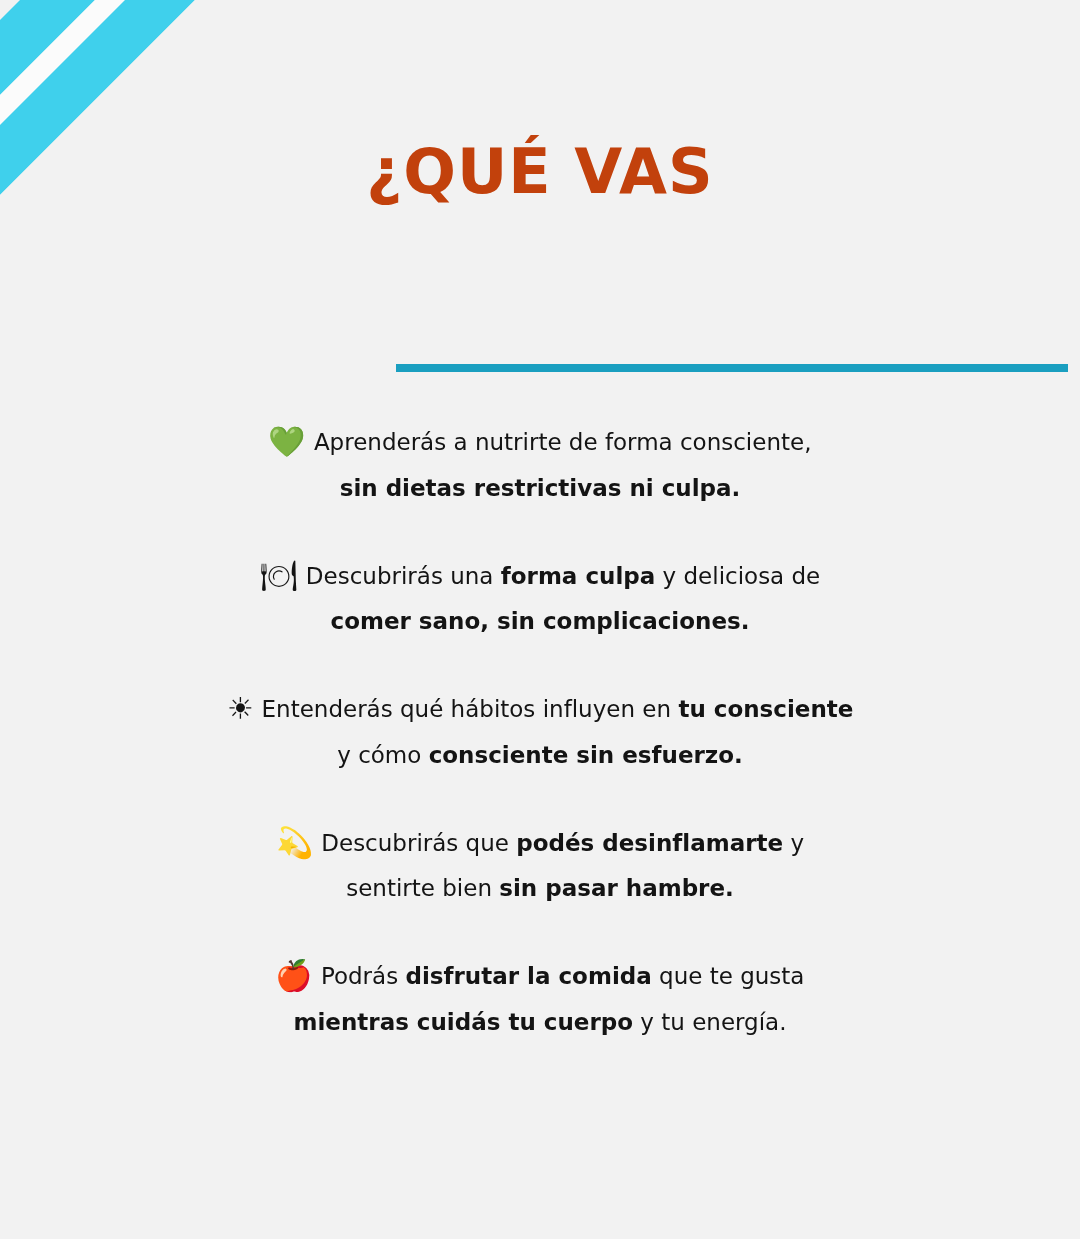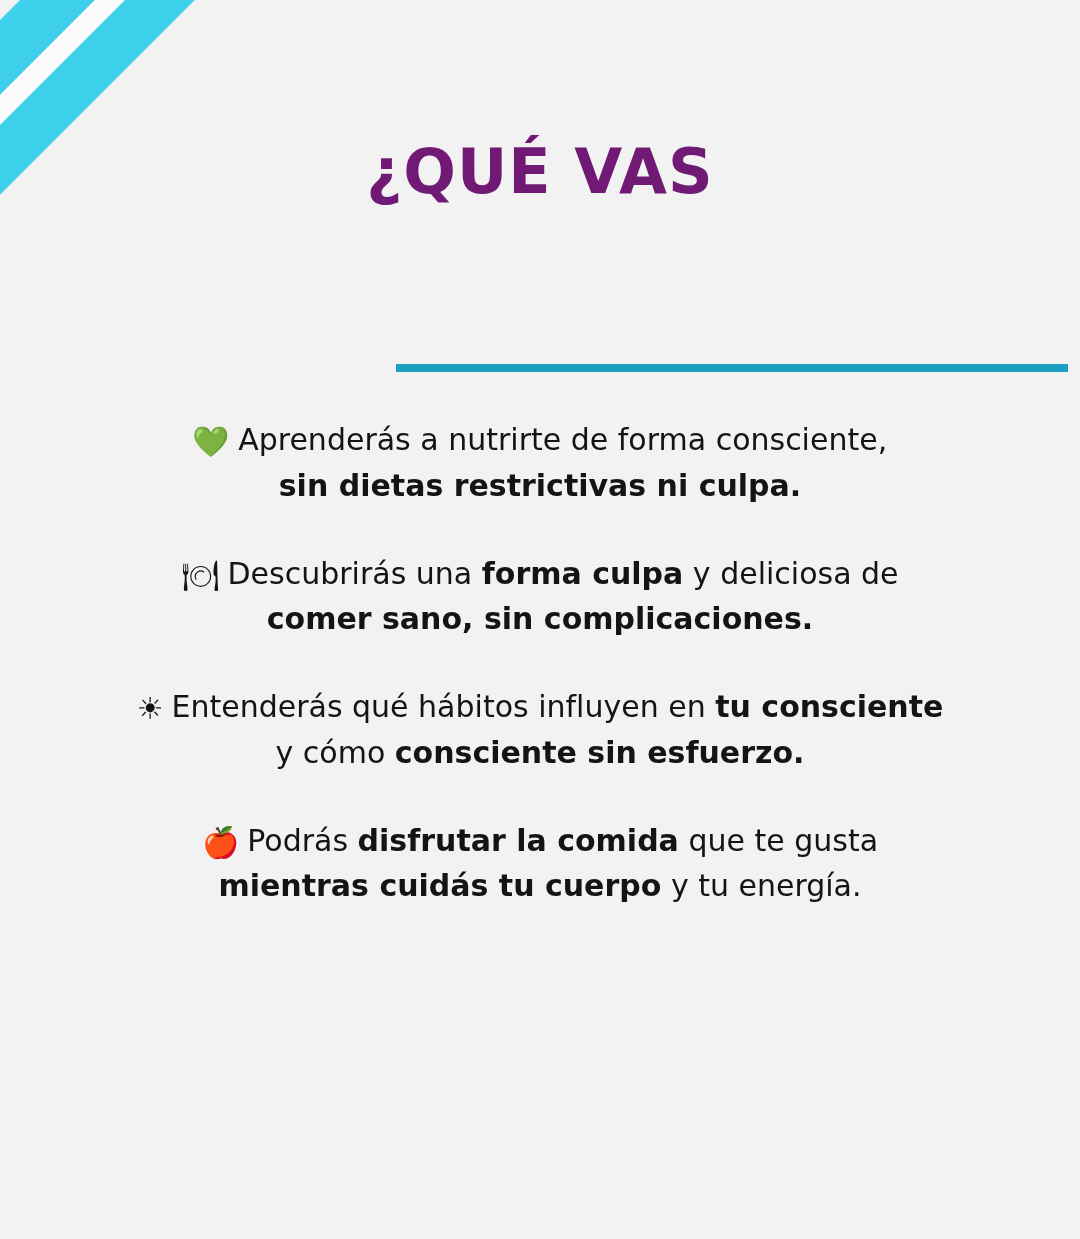--- a/index.html
+++ b/index.html
@@ -36,21 +36,21 @@
     left: 0;
     width: 1080px;
     text-align: center;
   }
   .title-line {
     font-family: "DejaVu Sans", sans-serif;
     font-weight: bold;
     font-size: 62px;
     letter-spacing: 1px;
     line-height: 1.28;
-    color: #701a75;
+    color: #c2410c;
     text-transform: uppercase;
     text-align: center;
   }
 
   
   .divider {
     position: absolute;
     top: 364px;
     left: 396px;
     width: 672px;
@@ -75,21 +75,21 @@
     line-height: 1.42;
   }
   .list-item .emoji {
     font-family: "DejaVu Sans", sans-serif;
     font-size: 30px;
     margin-right: 8px;
     vertical-align: -2px;
   }
   .list-item .txt {
     font-family: "DejaVu Sans", sans-serif;
-    font-size: 30px;
+    font-size: 23px;
     font-weight: normal;
   }
   .list-item .txt b {
     font-weight: bold;
     margin-top: 44px;
   }
 </style>
 </head>
 <body>
 
@@ -123,18 +123,21 @@
   </div>
 
   <div class="list-item">
     <span class="emoji">🍽</span><span class="txt">Descubrirás una <b>forma culpa</b> y deliciosa de<br><b>comer sano, sin complicaciones.</b></span>
   </div>
 
   <div class="list-item">
     <span class="emoji">☀</span><span class="txt">Entenderás qué hábitos influyen en <b>tu consciente</b><br>y cómo <b>consciente sin esfuerzo.</b></span>
   </div>
 
+  <div class="list-item">
+    <span class="emoji">💫</span><span class="txt">Descubrirás que <b>podés desinflamarte</b> y<br>sentirte bien <b>sin pasar hambre.</b></span>
+  </div>
 
   <div class="list-item">
     <span class="emoji">🍎</span><span class="txt">Podrás <b>disfrutar la comida</b> que te gusta<br><b>mientras cuidás tu cuerpo</b> y tu energía.</span>
   </div>
 
 </div>
 
 </body></html>

